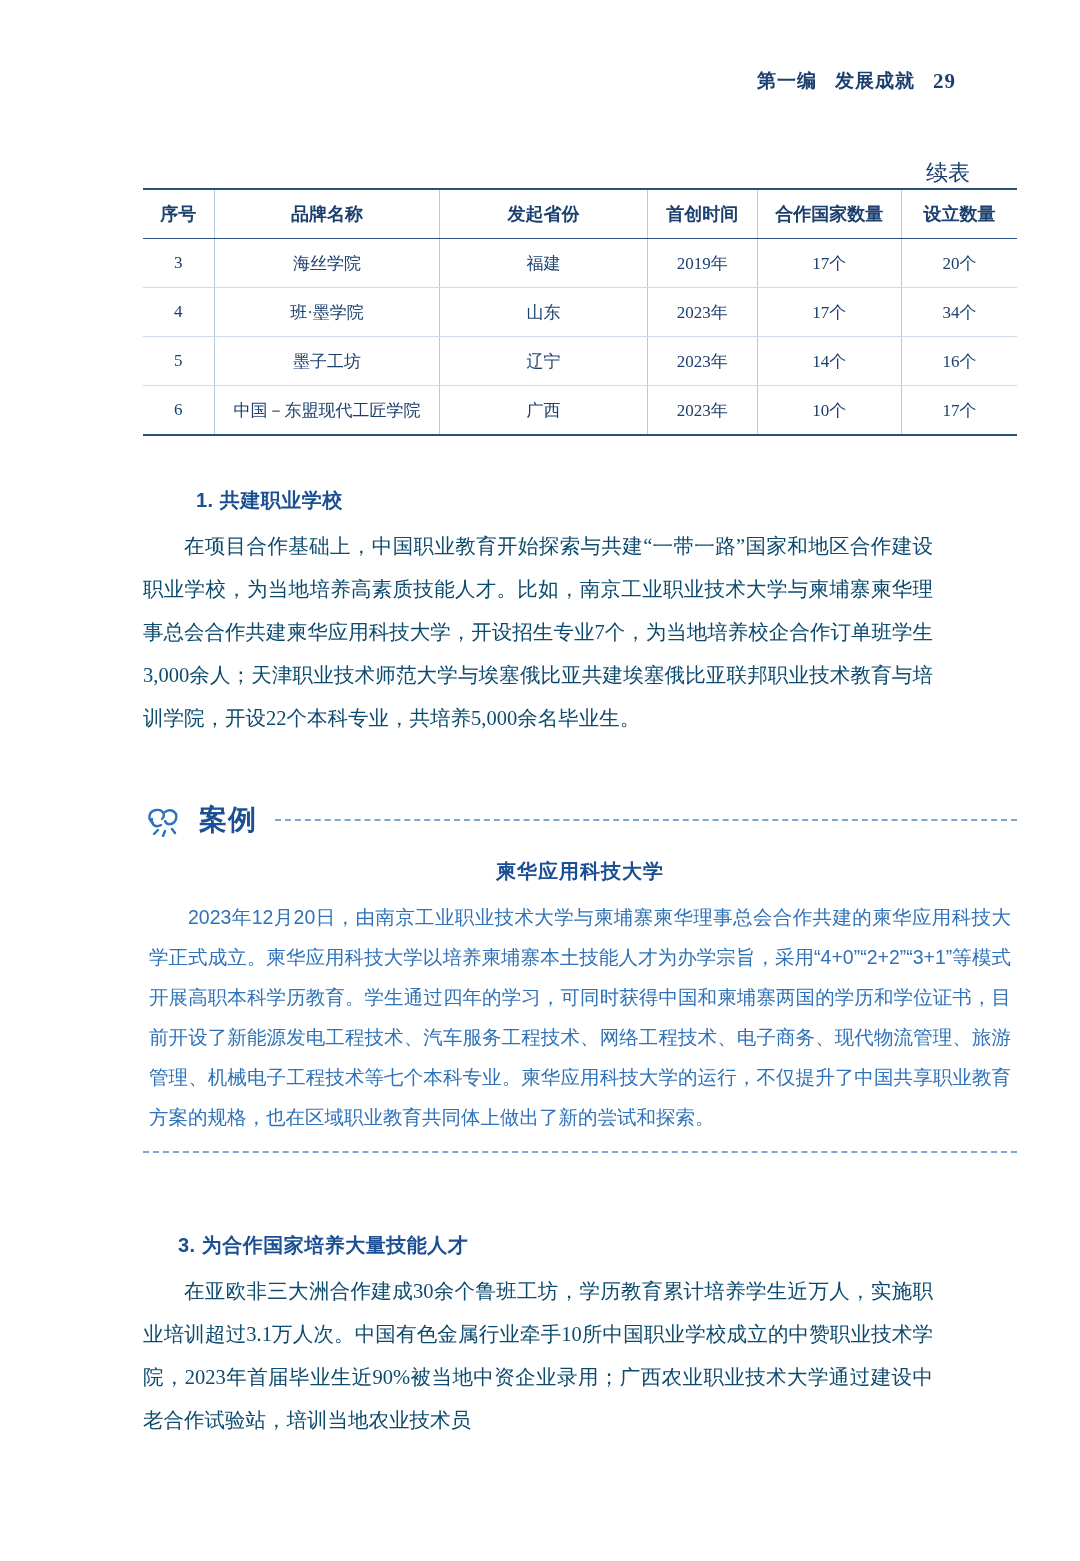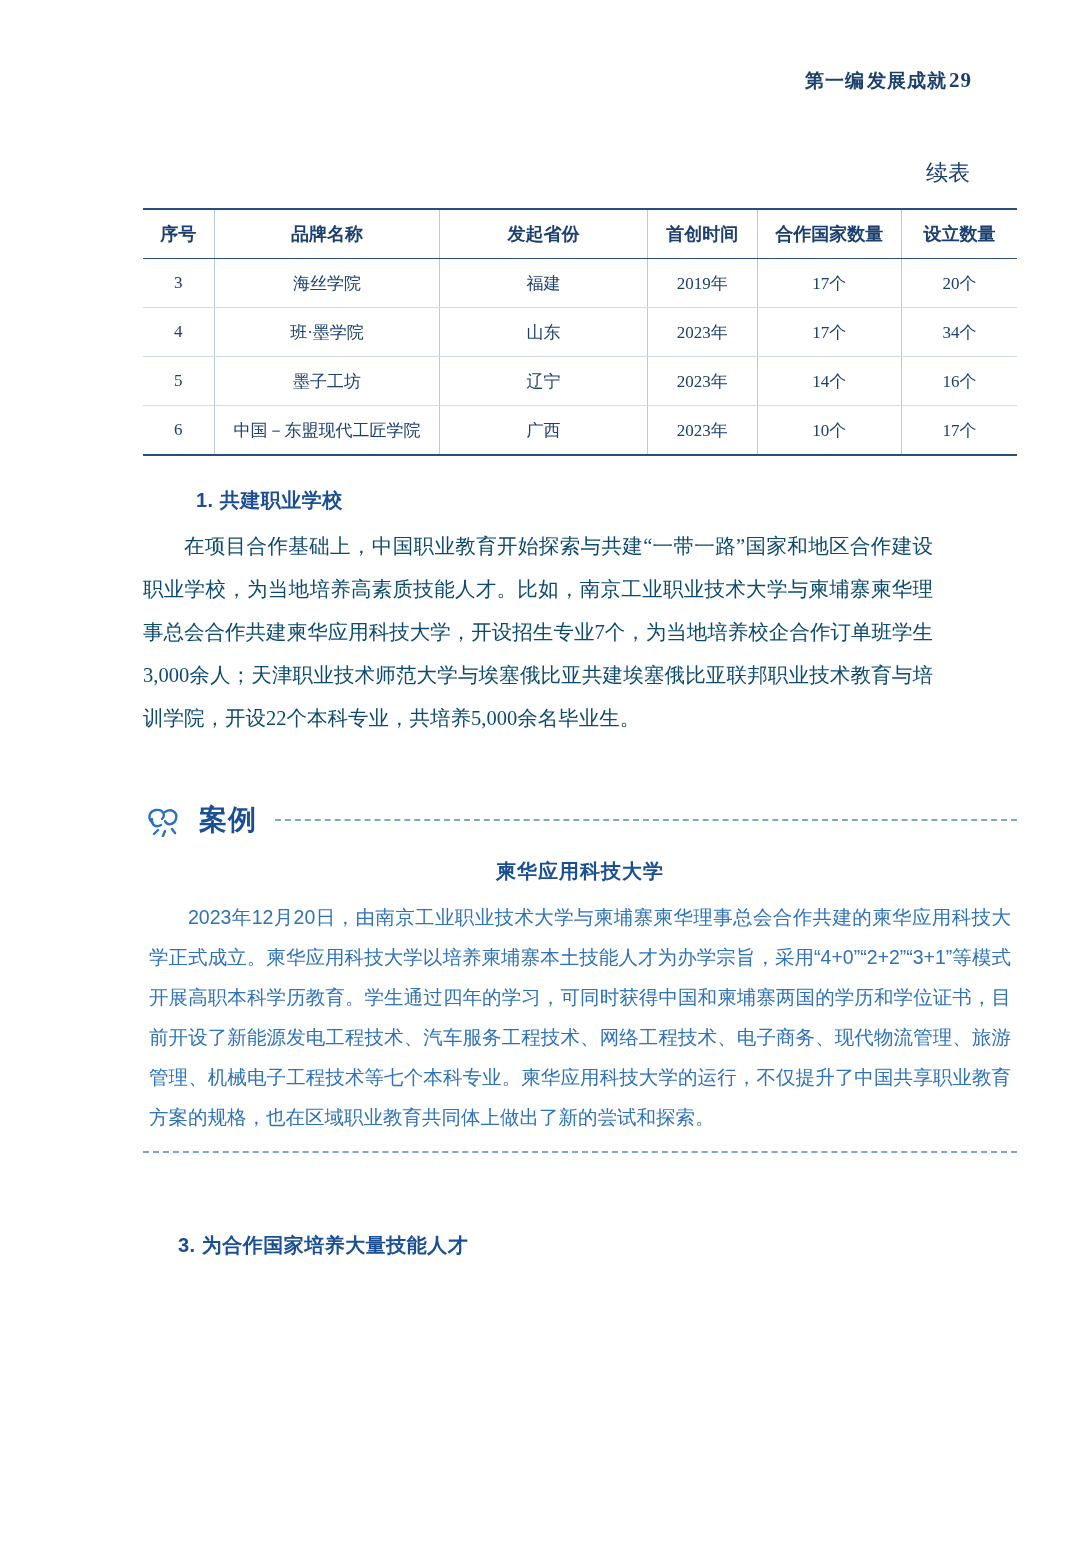--- a/index.html
+++ b/index.html
@@ -20,24 +20,24 @@
     height: 1561px;
     box-sizing: border-box;
     padding: 0;
     overflow: hidden;
   }
 
   
   .header {
     position: absolute;
     top: 68px;
-    right: 108px;
+    right: 124px;
     display: flex;
-    align-items: flex-start;
-    gap: 2px;
+    align-items: flex-end;
+    gap: 18px;
     color: #1b3f6e;
     font-weight: bold;
     font-size: 19px;
     letter-spacing: 1px;
   }
   .header .part { color:#1b3f6e; }
   .header .chapter { color:#1b3f6e; }
   .header .pageno {
     font-size: 21px;
     color: #1b3f6e;
@@ -49,21 +49,21 @@
     position: absolute;
     top: 158px;
     right: 110px;
     font-size: 22px;
     color: #1b3f6e;
   }
 
   
   .table-wrap {
     position: absolute;
-    top: 208px;
+    top: 188px;
     left: 143px;
     width: 874px;
   }
   table.data {
     border-collapse: collapse;
     width: 100%;
     font-size: 17px;
     color: #1b3f6e;
   }
   table.data th, table.data td {
@@ -261,14 +261,15 @@
       </span>
       <span class="case-label">案例</span>
       <span class="dash-line"></span>
     </div>
     <div class="case-title">柬华应用科技大学</div>
     <div class="case-body">2023年12月20日，由南京工业职业技术大学与柬埔寨柬华理事总会合作共建的柬华应用科技大学正式成立。柬华应用科技大学以培养柬埔寨本土技能人才为办学宗旨，采用“4+0”“2+2”“3+1”等模式开展高职本科学历教育。学生通过四年的学习，可同时获得中国和柬埔寨两国的学历和学位证书，目前开设了新能源发电工程技术、汽车服务工程技术、网络工程技术、电子商务、现代物流管理、旅游管理、机械电子工程技术等七个本科专业。柬华应用科技大学的运行，不仅提升了中国共享职业教育方案的规格，也在区域职业教育共同体上做出了新的尝试和探索。</div>
     <div class="dash-line-bottom"></div>
   </div>
 
   <div class="sec-head" id="sec3">3. 为合作国家培养大量技能人才</div>
+  <div class="body-para" id="para3">在亚欧非三大洲合作建成30余个鲁班工坊，学历教育累计培养学生近万人，实施职业培训超过3.1万人次。中国有色金属行业牵手10所中国职业学校成立的中赞职业技术学院，2023年首届毕业生近90%被当地中资企业录用；广西农业职业技术大学通过建设中老合作试验站，培训当地农业技术员</div>
 
 </div>
 
 </body></html>

